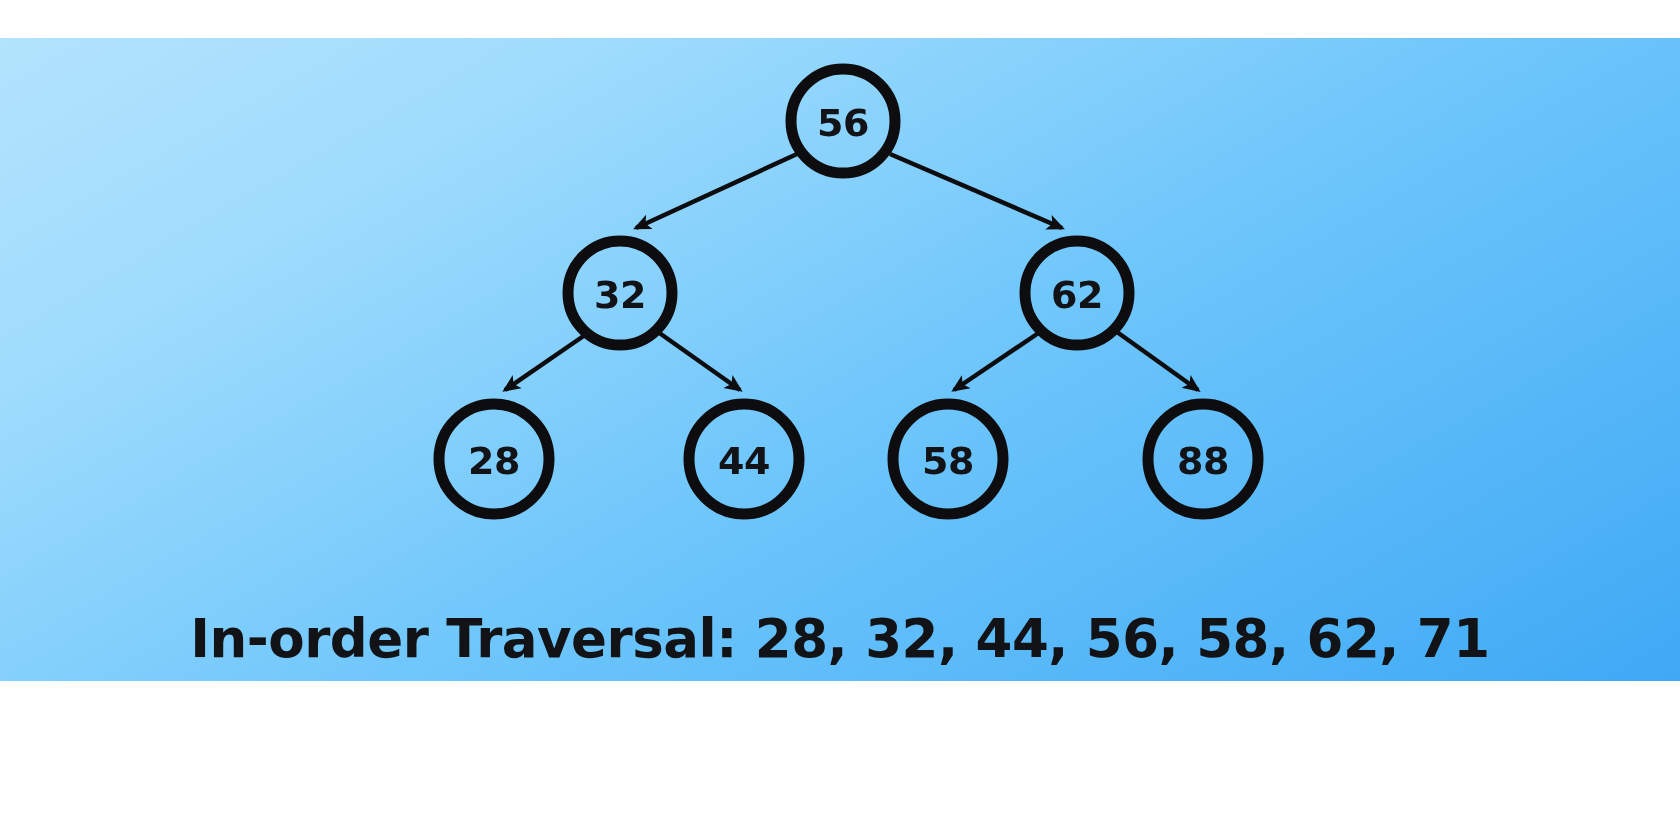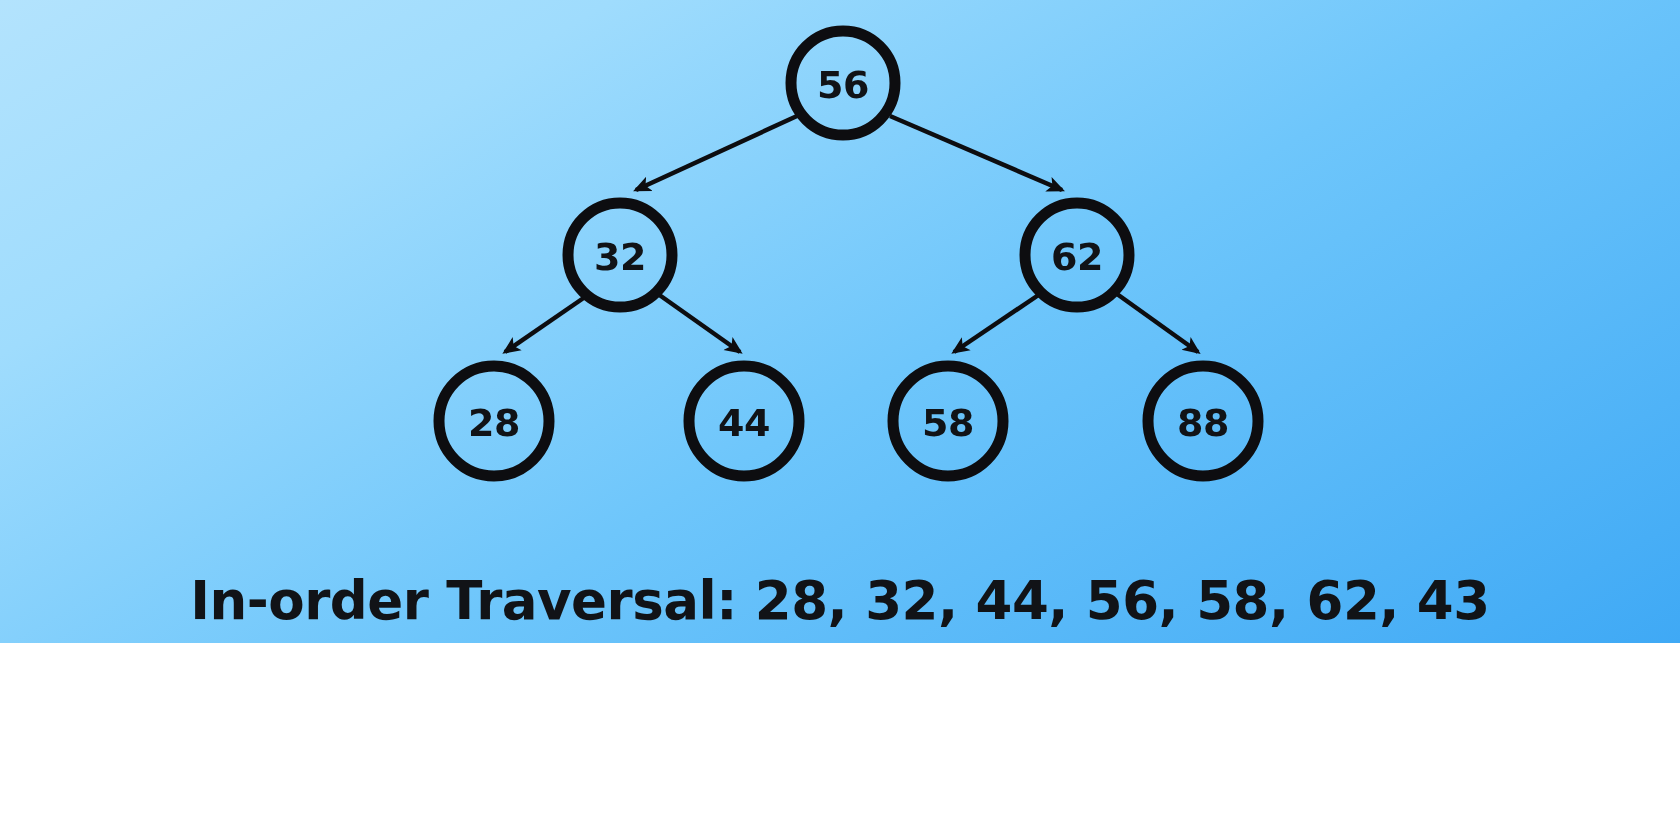--- a/index.html
+++ b/index.html
@@ -10,20 +10,21 @@
     overflow: hidden;
     font-family: "Liberation Sans", sans-serif;
   }
 
   #stage {
     position: relative;
     width: 1680px;
     height: 643px;
     background: linear-gradient(150deg, #b3e3fd 0%, #9fdcfd 22%, #6ec6fb 55%, #3fa9f5 100%);
     overflow: hidden;
+    margin-top: 38px;
   }
 
   
   #tree-svg {
     position: absolute;
     left: 0;
     top: 0;
     width: 1680px;
     height: 840px;
   }
@@ -126,21 +127,21 @@
       <circle class="node-circle" cx="948" cy="421" r="55"></circle>
       <text class="node-label" x="948" y="423">58</text>
     </g>
 
     <g>
       <circle class="node-circle" cx="1203" cy="421" r="55"></circle>
       <text class="node-label" x="1203" y="423">88</text>
     </g>
   </svg>
 
-  <div id="caption">In-order Traversal: 28, 32, 44, 56, 58, 62, 43</div>
+  <div id="caption">In-order Traversal: 28, 32, 44, 56, 58, 62, 71</div>
 
   <div id="muo-logo">
     <svg width="222" height="100" viewBox="0 0 222 100" xmlns="http://www.w3.org/2000/svg">
 
       <path d="M 34 0 L 222 0 L 222 58 L 180 100 L 0 100 L 0 34 Z" fill="#d0121a"></path>
 
       <path d="M 222 68 L 222 100 L 190 100 Z" fill="#d0121a"></path>
 
       <g fill="none" stroke="#fdf4f2" stroke-width="9" stroke-linecap="butt" stroke-linejoin="miter">
 

